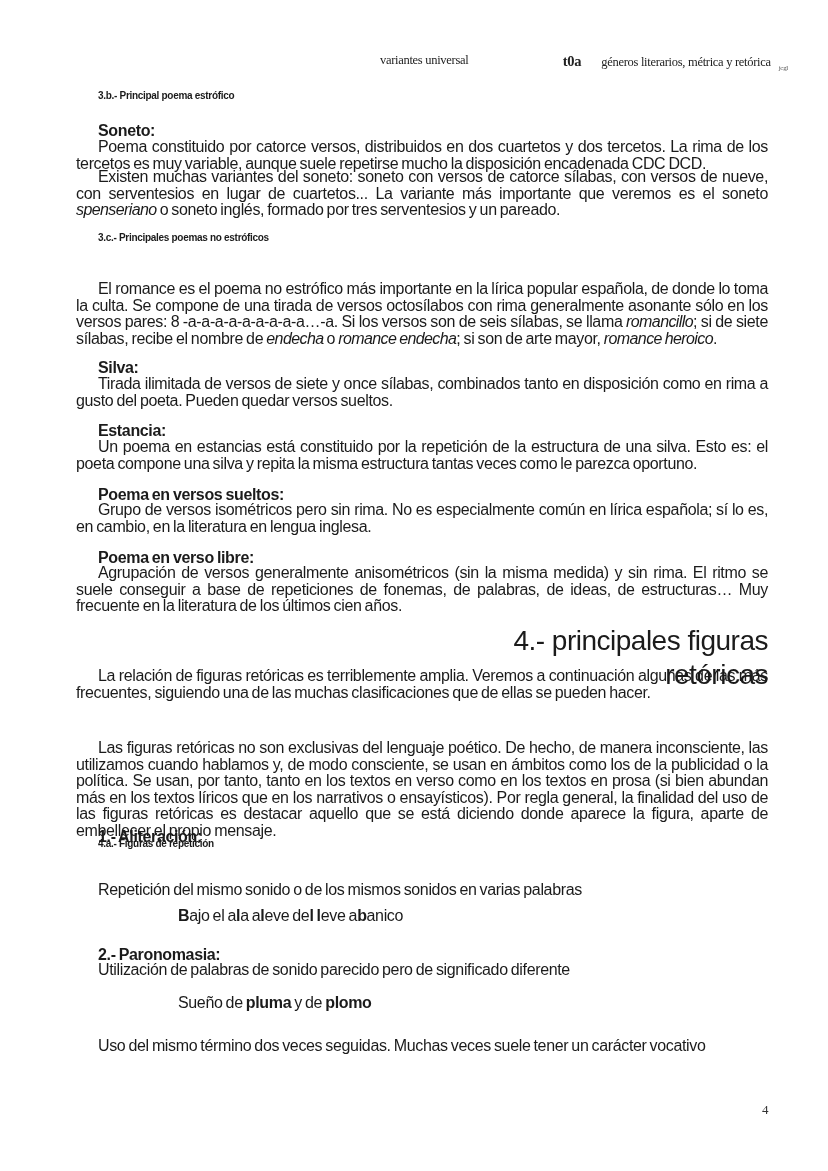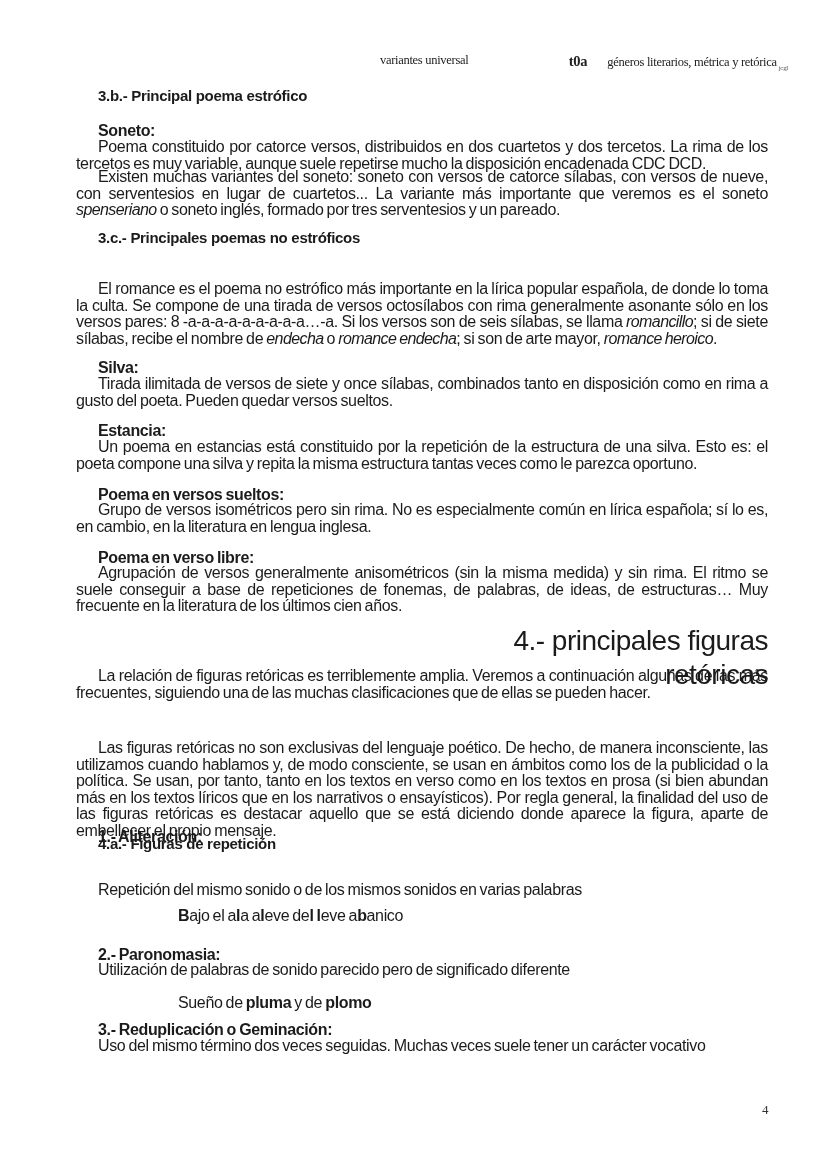--- a/index.html
+++ b/index.html
@@ -8,30 +8,30 @@
     position:relative; width:828px; height:1171px; margin:0 auto;
     background:#ffffff; color:#1b1b1b; overflow:hidden;
     font-family:"Liberation Sans","DejaVu Sans",sans-serif;
   }
   
   .hdr { position:absolute; top:53px; font-family:"Liberation Serif","DejaVu Serif",serif;
          font-size:12.5px; letter-spacing:-0.3px; white-space:nowrap; color:#222; }
   .hdr-left { left:380px; }
   .hdr-right { right:40px; }
   .hdr-right .code { font-weight:bold; font-size:14.5px; margin-right:20px; }
-  .hdr-right sub { font-size:7px; color:#555; margin-left:2px; }
+  .hdr-right sub { font-size:7px; color:#555; margin-left:8px; }
 
   
   .blk { position:absolute; left:76px; width:692px;
          font-size:16px; line-height:16.5px;
          letter-spacing:-0.35px; word-spacing:-1px;
          text-align:justify; color:#1b1b1b; }
   .indent { text-indent:22px; }
   .etitle { font-weight:bold; padding-left:22px; text-align:left; white-space:nowrap; }
-  .h2 { font-weight:bold; font-size:15px; line-height:18px; padding-left:22px;
+  .h2 { font-weight:bold; font-size:10px; line-height:18px; padding-left:22px;
         text-align:left; letter-spacing:-0.3px; word-spacing:normal; white-space:nowrap; }
   .h1 { font-weight:normal; font-size:28px; line-height:34px; text-align:right;
         letter-spacing:-0.5px; word-spacing:normal; }
   .h1 span { display:block; }
   .example { padding-left:102px; text-align:left; text-indent:0; white-space:nowrap; }
   .blk i { font-style:italic; letter-spacing:-0.6px; }
   .blk b { font-weight:bold; }
   .pagenum { position:absolute; left:762px; top:1102px;
              font-family:"Liberation Serif","DejaVu Serif",serif;
              font-size:13px; color:#333; }
@@ -75,18 +75,17 @@
   <div class="blk h2" style="top:835px">4.a.- Figuras de repetición</div>
 
   <p class="blk etitle" style="top:829px">1.- Aliteración:</p>
   <p class="blk indent" style="top:882px">Repetición del mismo sonido o de los mismos sonidos en varias palabras</p>
   <p class="blk example" style="top:908px"><b>B</b><span>ajo el a</span><b>l</b><span>a a</span><b>l</b><span>eve de</span><b>l</b><span> </span><b>l</b><span>eve a</span><b>b</b><span>anico</span></p>
 
   <p class="blk etitle" style="top:947px">2.- Paronomasia:</p>
   <p class="blk indent" style="top:962px">Utilización de palabras de sonido parecido pero de significado diferente</p>
   <p class="blk example" style="top:995px"><span>Sueño de </span><b>pluma</b><span> y de </span><b>plomo</b></p>
 
-  <p class="blk etitle" style="top:1022px">3.- Reduplicación o Geminación:</p>
   <p class="blk indent" style="top:1038px">Uso del mismo término dos veces seguidas. Muchas veces suele tener un carácter vocativo</p>
 
   <span class="pagenum">4</span>
 
 </div>
 
 </body></html>

